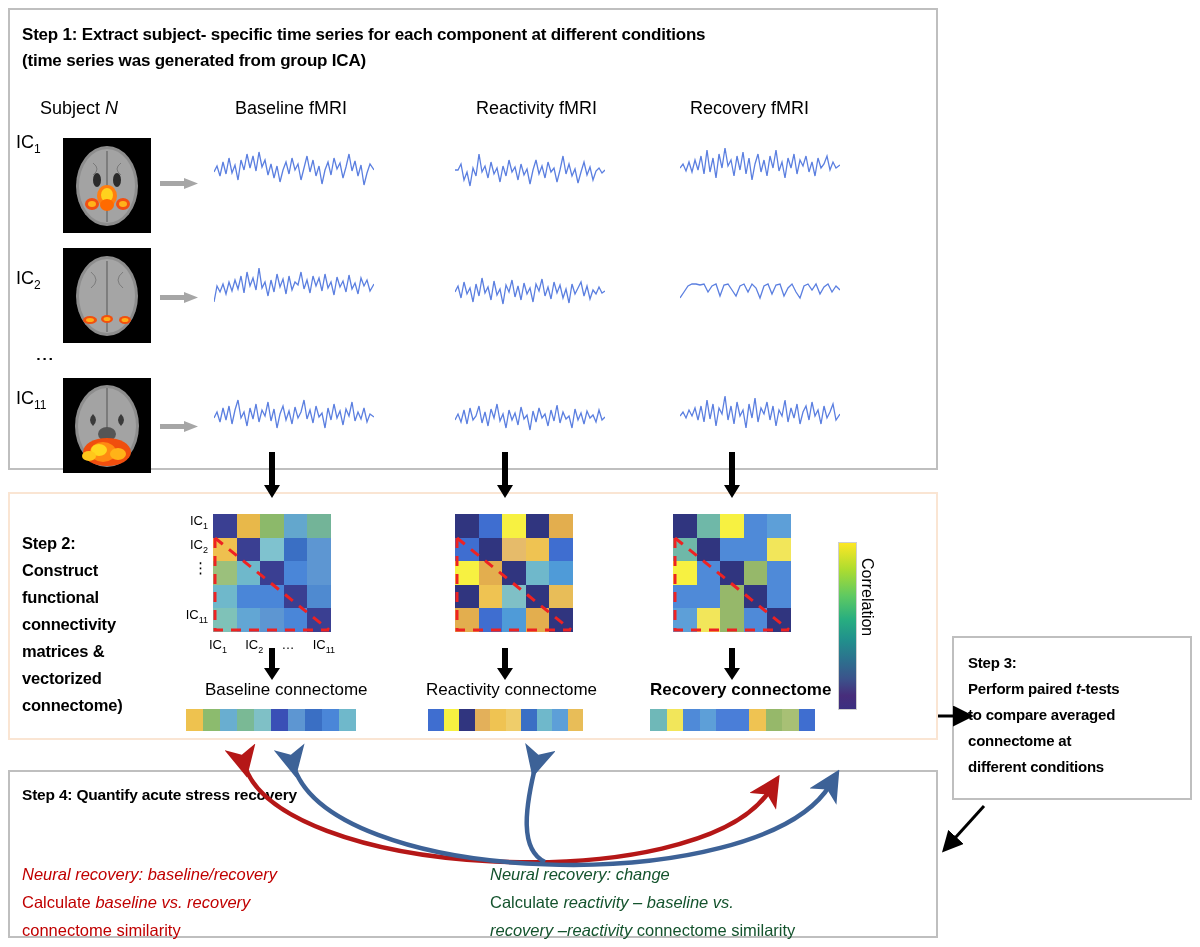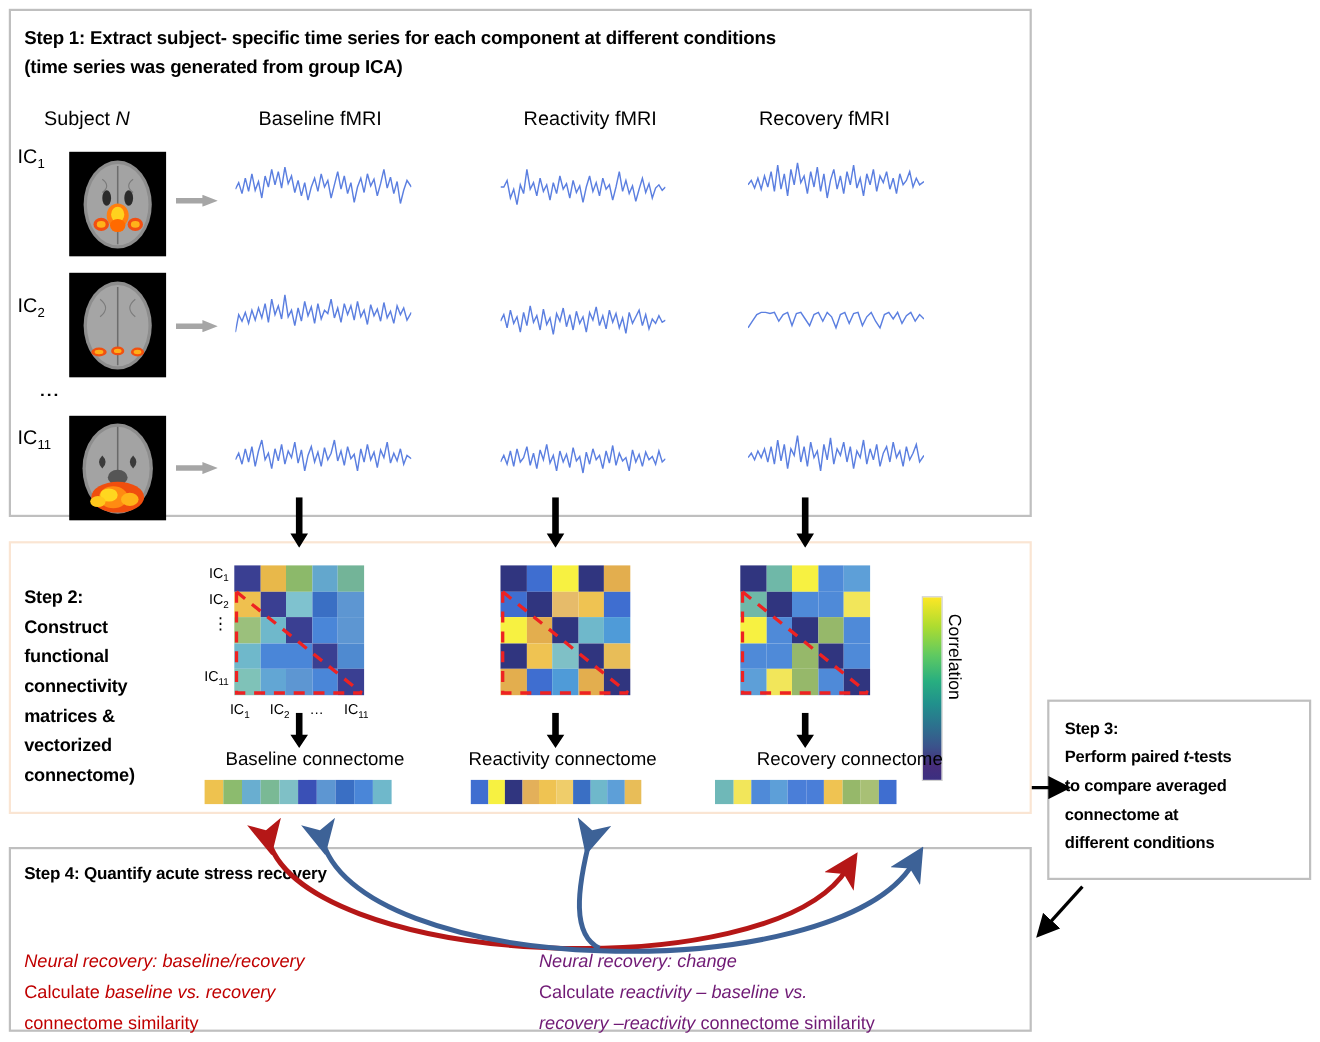--- a/index.html
+++ b/index.html
@@ -75,34 +75,34 @@
   .cbar{position:absolute;left:838px;top:542px;width:17px;height:166px;
         background:linear-gradient(to bottom,#fde725 0%,#addc30 16%,#5ec962 32%,
           #28ae80 46%,#21918c 58%,#2c728e 70%,#3b528b 82%,#472d7b 92%,#3b2f80 100%);
         border:1px solid #cfcfcf;}
   #cbar-label{position:absolute;left:858px;top:558px;font-size:16px;
               writing-mode:vertical-rl;text-orientation:mixed;}
 
   .conn-title{position:absolute;font-size:17px;top:680px;}
   #ct1{left:205px;}
   #ct2{left:426px;}
-  #ct3{left:688px;}
+  #ct3{left:650px;font-weight:bold;}
 
   .strip{position:absolute;height:22px;display:flex;top:709px;}
   .strip .seg{height:100%;}
   #strip1{left:186px;width:170px;}
   #strip2{left:428px;width:155px;}
   #strip3{left:650px;width:165px;}
 
   #arrows-svg{position:absolute;left:0;top:0;width:1200px;height:947px;
               pointer-events:none;}
 
   .s4text{position:absolute;font-size:16.5px;line-height:28px;}
   #s4-left{left:22px;top:860px;color:#c00000;}
-  #s4-right{left:490px;top:860px;color:#701a75;}
+  #s4-right{left:490px;top:860px;color:#14532d;}
   .it{font-style:italic;}
 </style>
 </head>
 <body>
 
 <div class="box" id="step1-box"></div>
 
 <div class="step-title" id="step1-title">
   <span>Step 1: Extract subject- specific time series for each component at different conditions</span><br>
   <span>(time series was generated from group ICA)</span>

